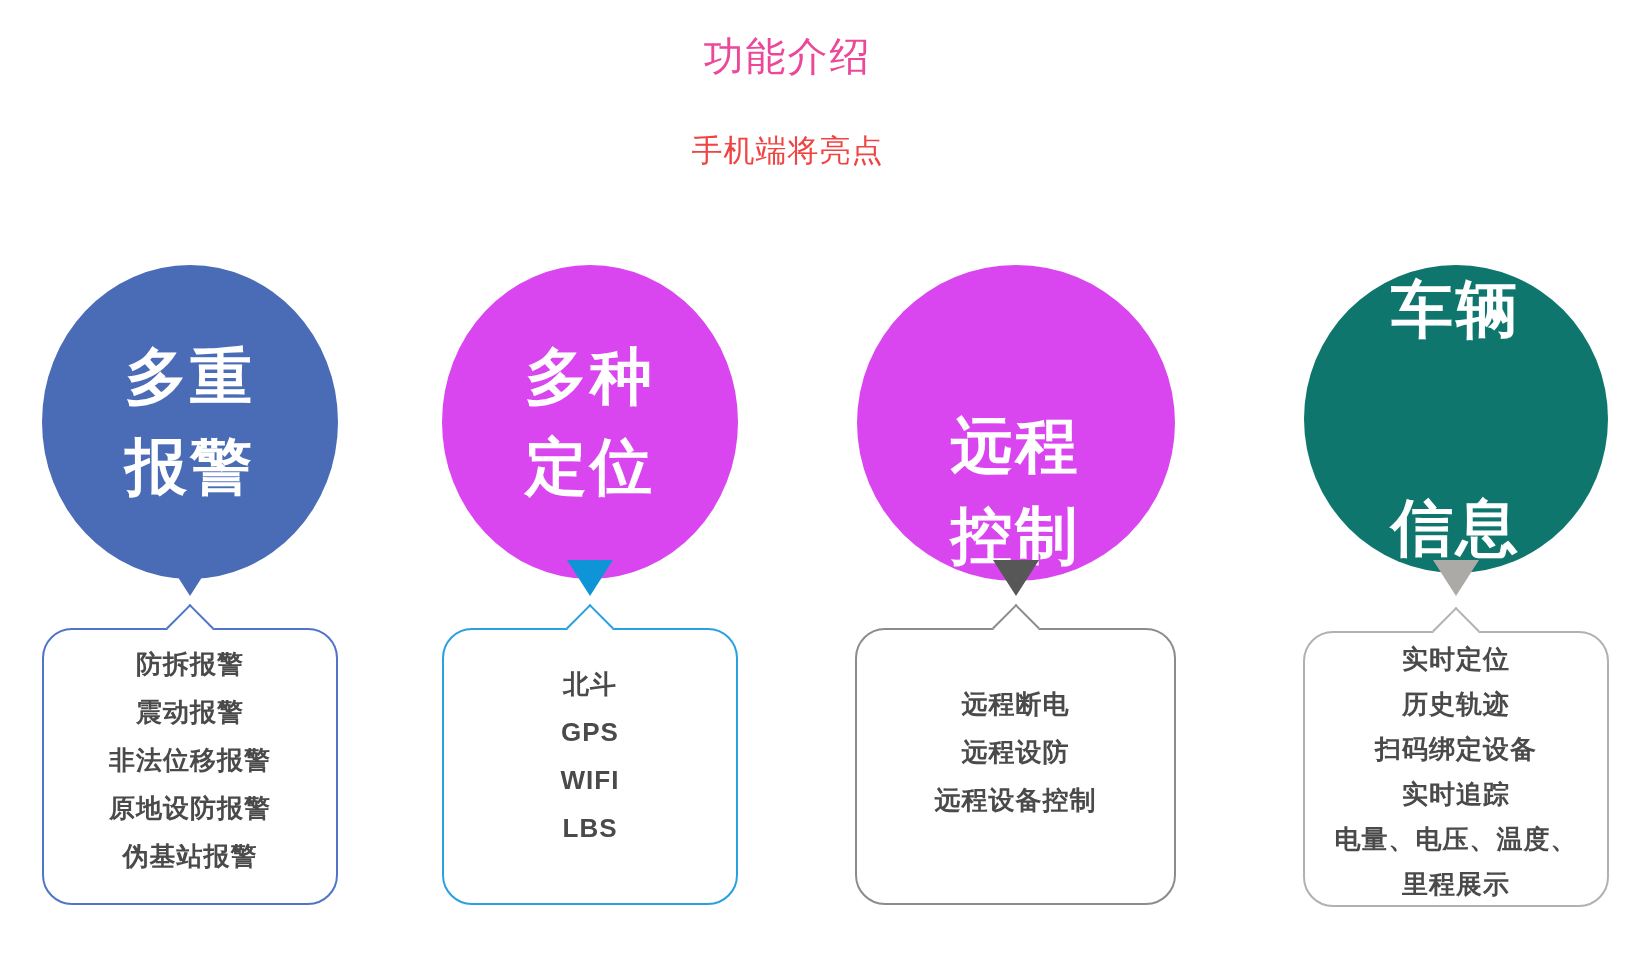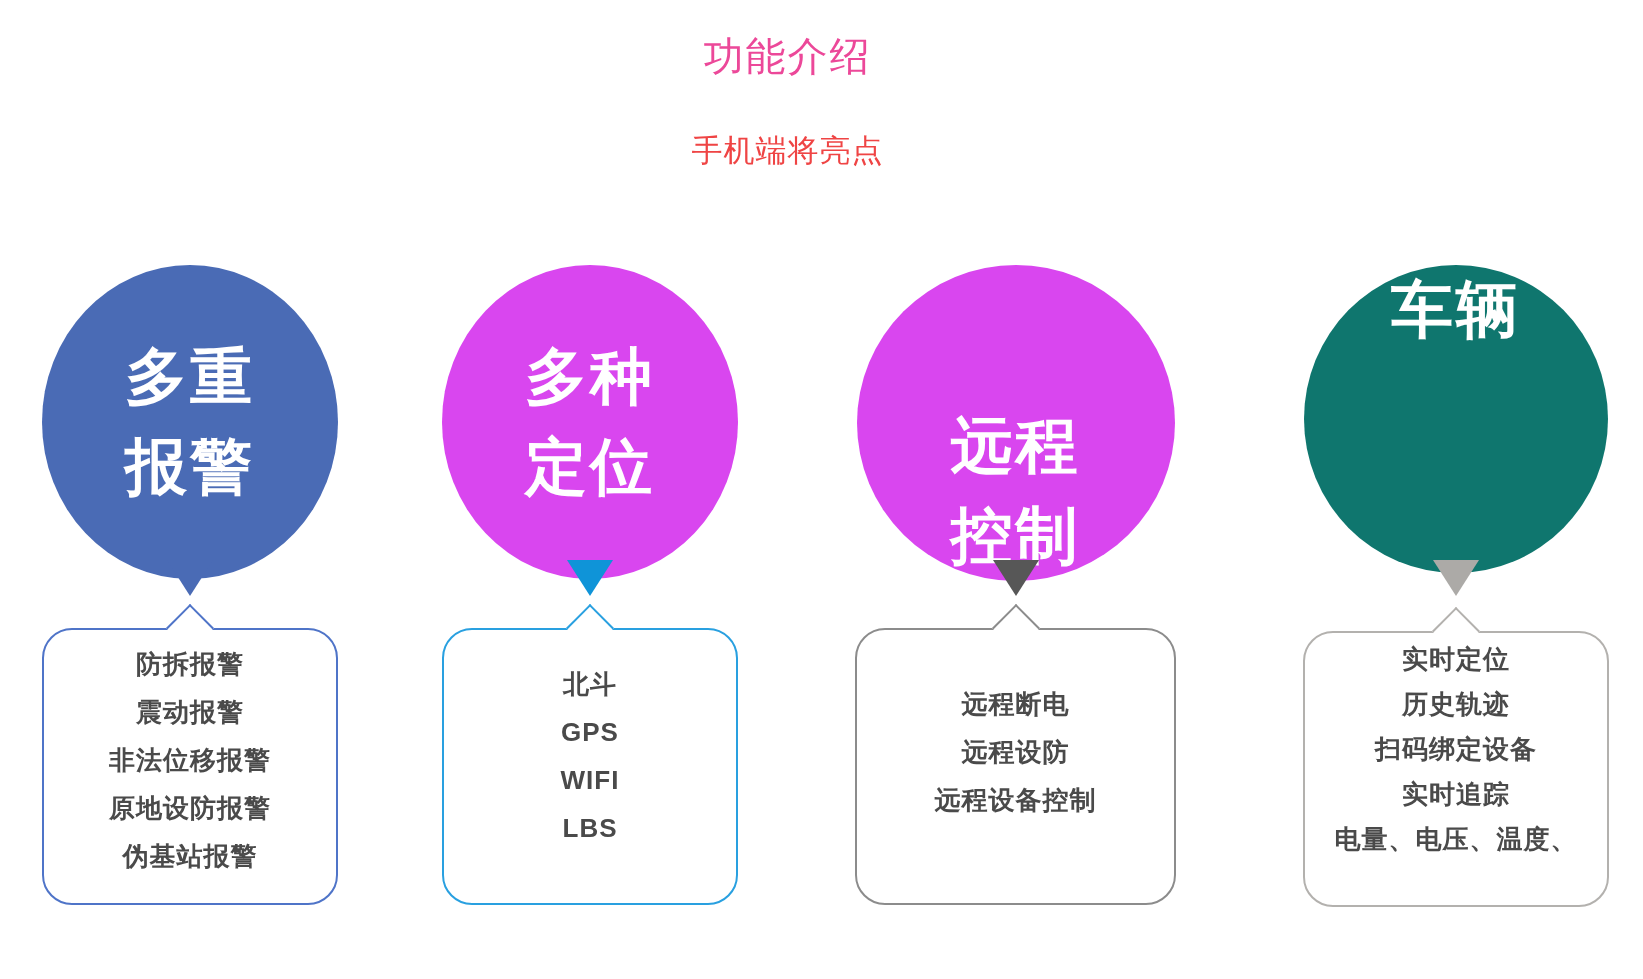--- a/index.html
+++ b/index.html
@@ -148,25 +148,27 @@
       <div class="item">远程断电</div>
       <div class="item">远程设防</div>
       <div class="item">远程设备控制</div>
     </div>
   </div>
 </div>
 
 <div class="feature f4">
   <div class="bubble">
     <div class="bubble-line">车辆</div>
+    <div class="bubble-line">信息</div>
   </div>
   <div class="tail"></div>
   <div class="panel">
     <div class="notch"></div>
     <div class="items">
       <div class="item">实时定位</div>
       <div class="item">历史轨迹</div>
       <div class="item">扫码绑定设备</div>
       <div class="item">实时追踪</div>
       <div class="item">电量、电压、温度、</div>
+      <div class="item">里程展示</div>
     </div>
   </div>
 </div>
 
 </body></html>

